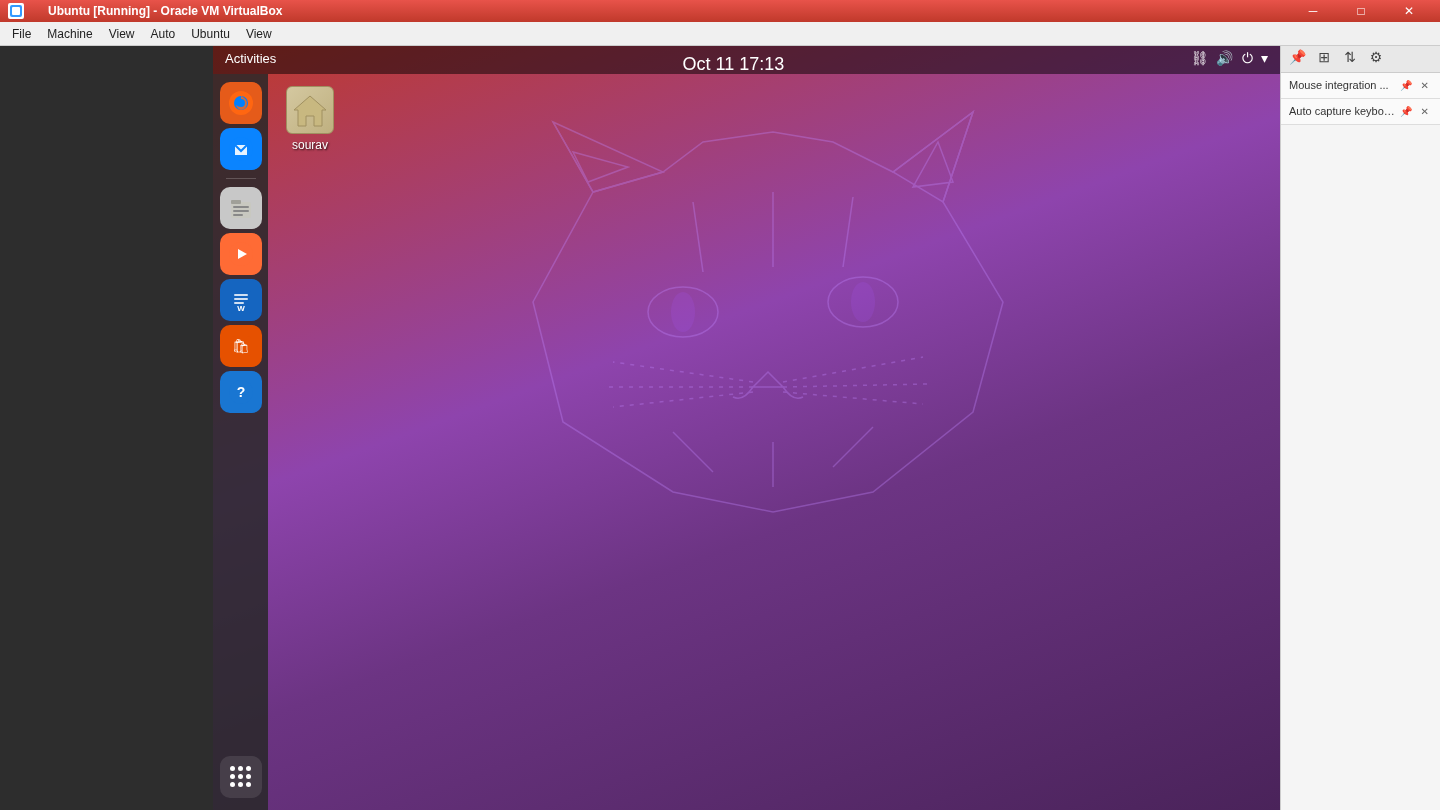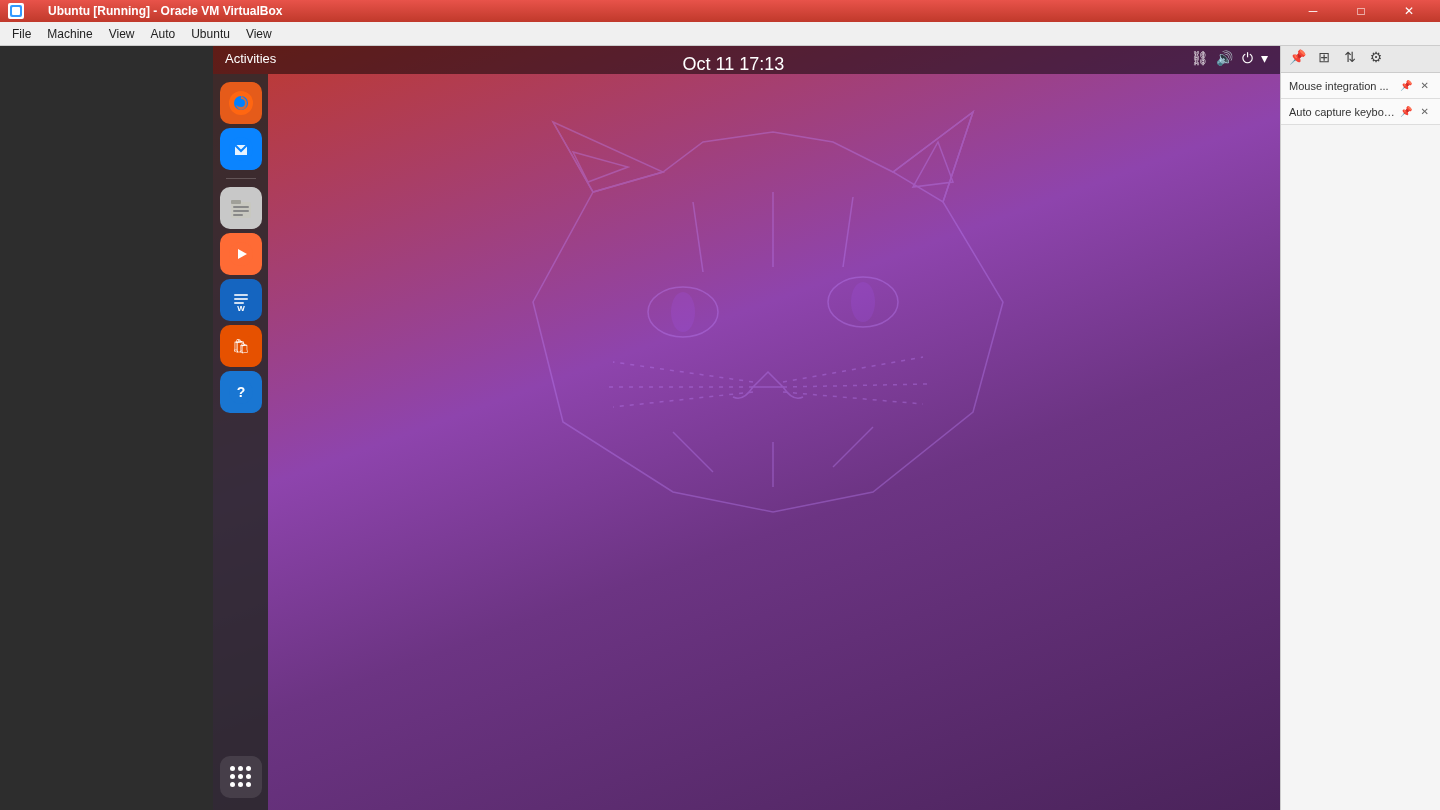--- a/index.html
+++ b/index.html
@@ -101,21 +101,21 @@
     .rp-icon-btn {
       width: 22px; height: 22px;
       display: flex; align-items: center; justify-content: center;
       cursor: pointer;
       font-size: 14px;
       color: #444;
     }
 
     .notification-row {
       display: flex;
-      align-items: center;
+      align-items: flex-start;
       justify-content: space-between;
       padding: 6px 8px;
       border-bottom: 1px solid #ddd;
       background: #fafafa;
     }
     .notification-text {
       font-size: 11px;
       color: #333;
       flex: 1;
       overflow: hidden;
@@ -495,20 +495,28 @@
             <div class="dot"></div>
           <div class="dot"></div>
             <div class="dot"></div>
             <div class="dot"></div>
         </div>
       </div>
     </div>
 
     <div id="desktop-icons">
 
+      <div class="desktop-icon">
+        <div class="icon-img home-icon-img">
+          <svg width="40" height="40" viewBox="0 0 40 40">
+            <polygon points="20,6 4,20 8,20 8,36 16,36 16,26 24,26 24,36 32,36 32,20 36,20" fill="#c8b880" stroke="#a09060" stroke-width="1"></polygon>
+          </svg>
+        </div>
+        <span class="icon-label">sourav</span>
+      </div>
 
     </div>
 
   </div>
 
   <div style="position:absolute;top:0;left:0;width:213px;height:768px;background:#2d2d2d;"></div>
 </div>
 
 <div id="system-tray">
   <span style="color:#ccc;font-size:11px;">

